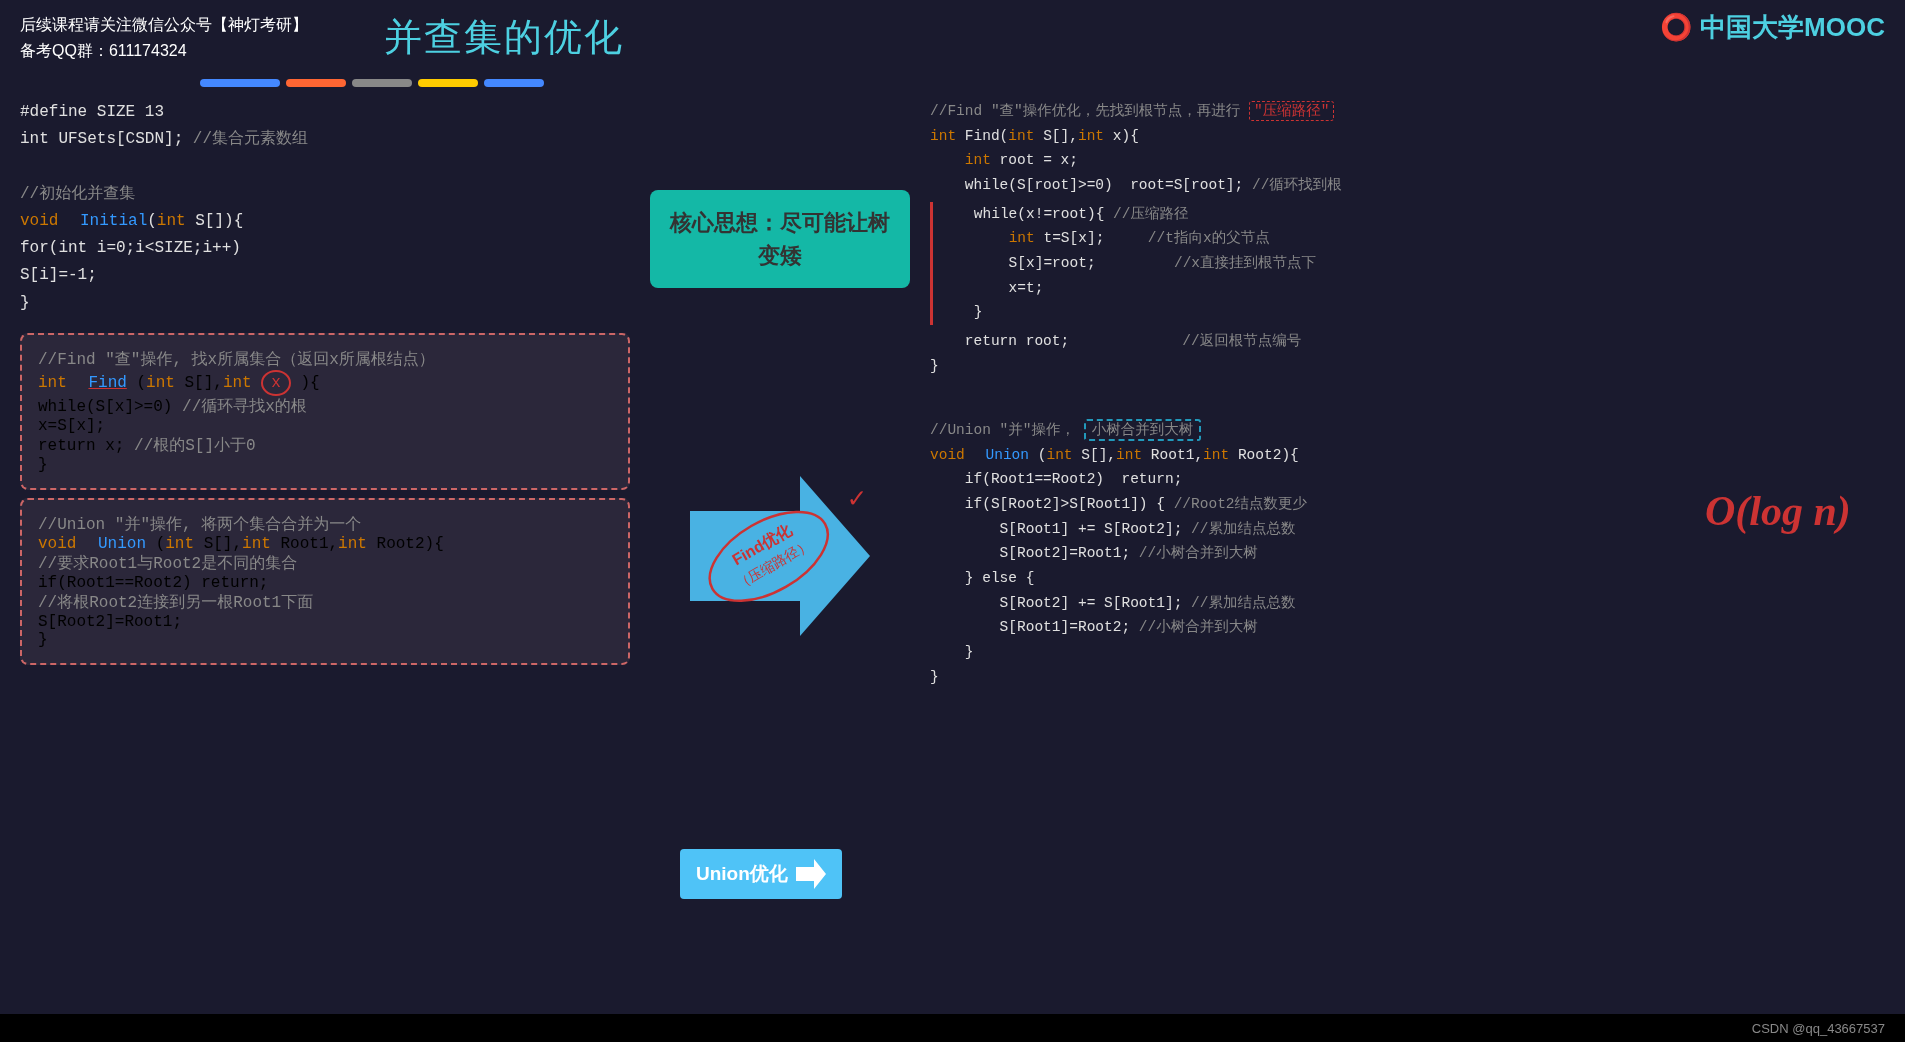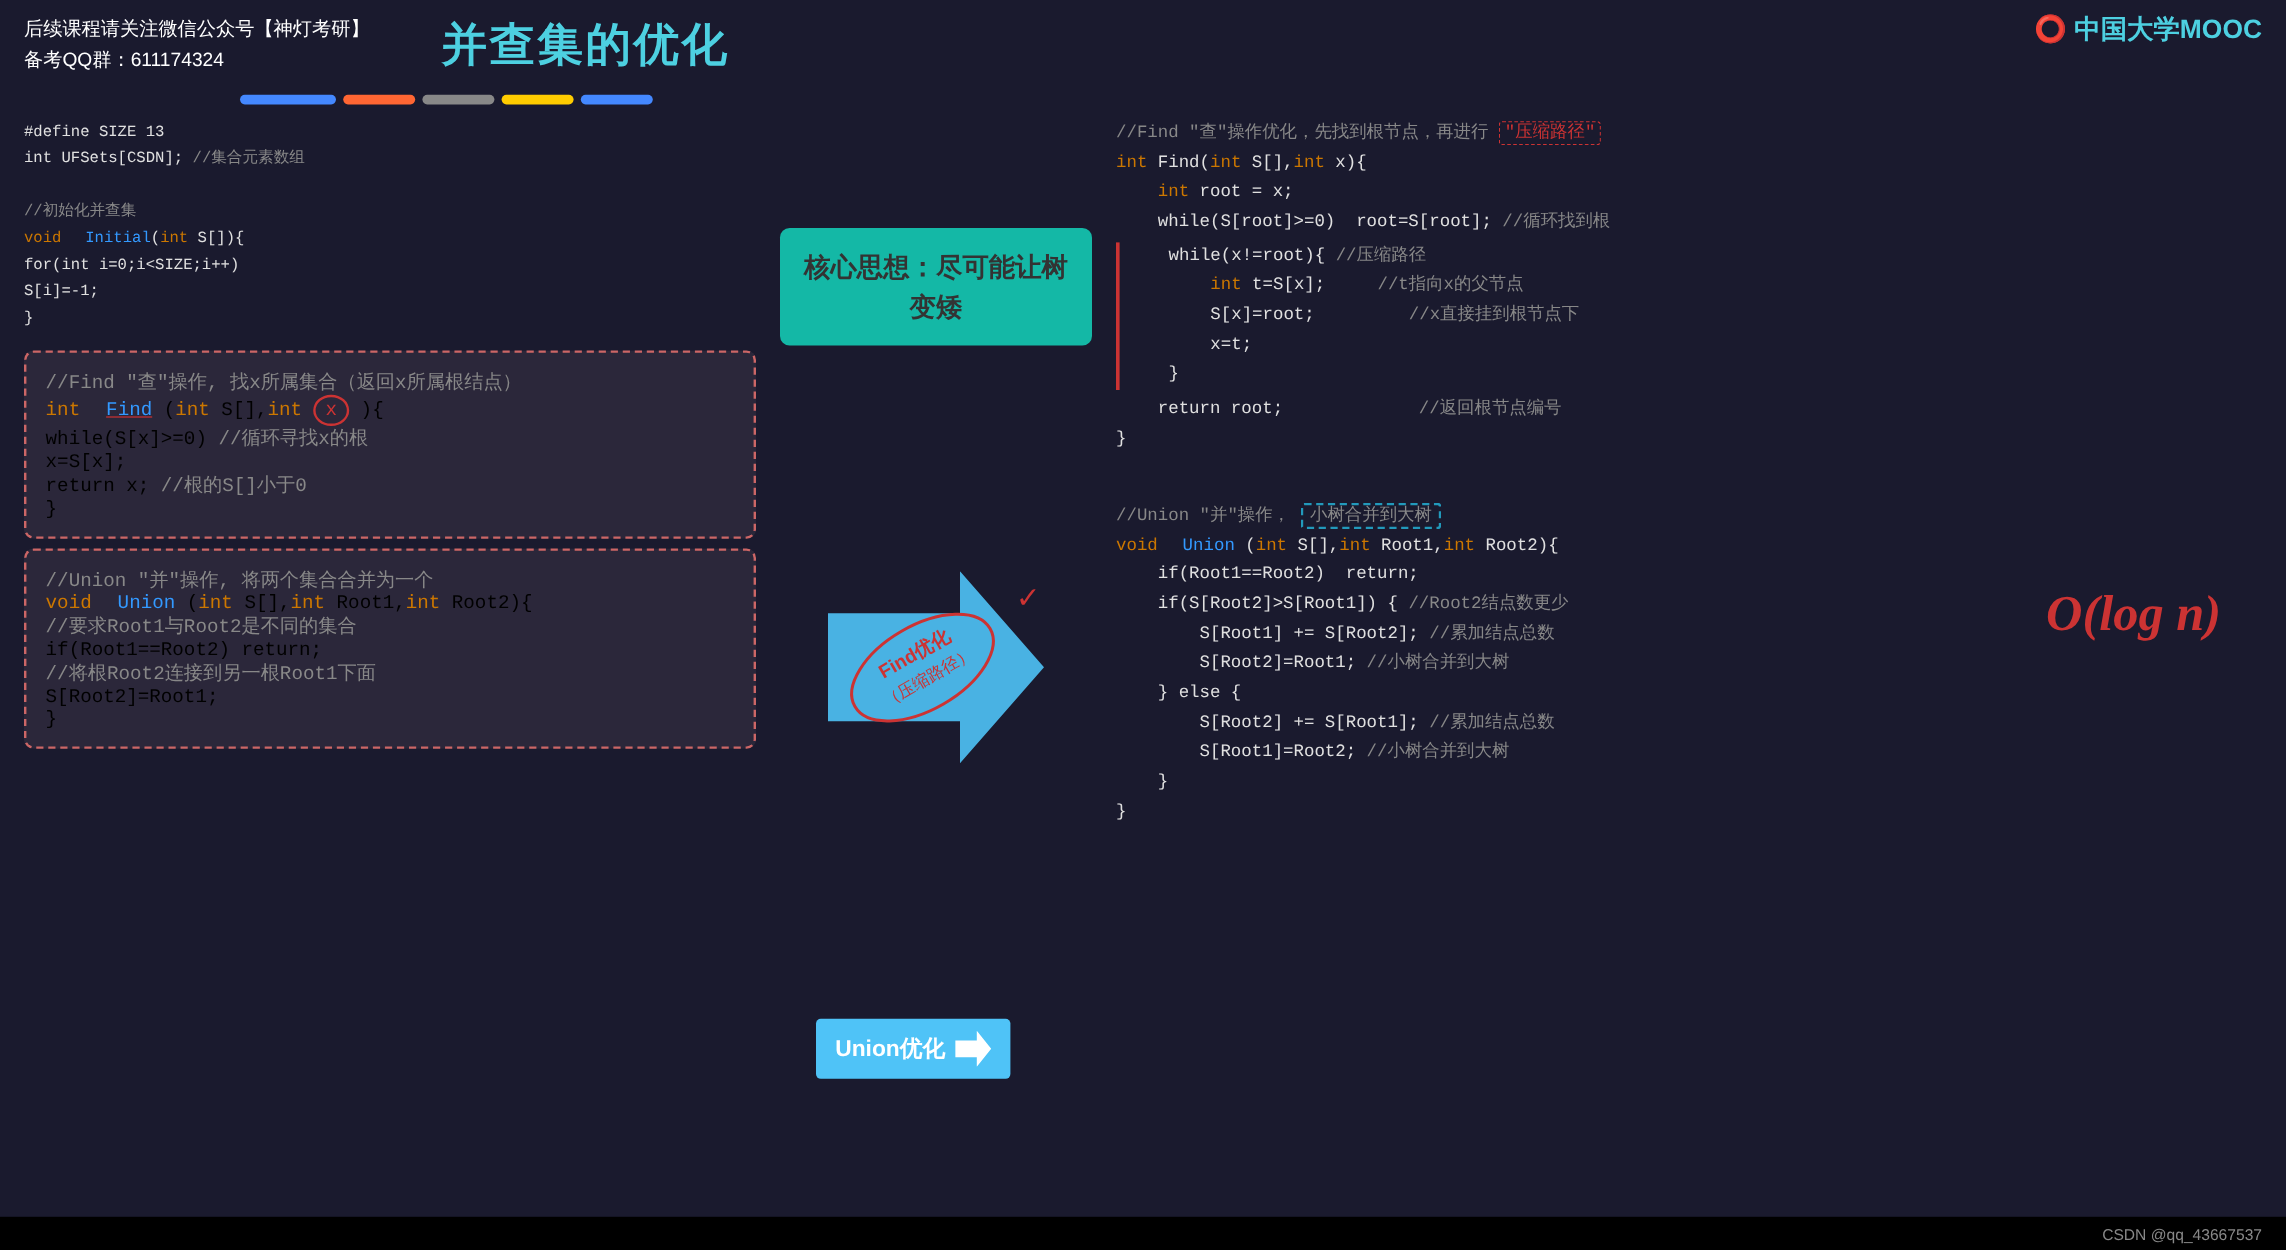--- a/index.html
+++ b/index.html
@@ -22,30 +22,30 @@
     }
     .header-left {
       color: #ffffff;
       font-family: sans-serif;
       font-size: 16px;
       line-height: 1.6;
     }
     .header-title {
       color: #4dd0e1;
       font-size: 38px;
-      font-weight: bold;
+      font-weight: normal;
       letter-spacing: 2px;
-      margin-left: 20px;
+      margin-left: 36px;
     }
     .mooc-logo {
       position: absolute;
       top: 10px;
       right: 20px;
       color: #4dd0e1;
-      font-size: 22px;
+      font-size: 26px;
       font-family: sans-serif;
       font-weight: bold;
     }
 
     
     .color-bars {
       display: flex;
       gap: 6px;
       margin: 4px 0 4px 200px;
     }
@@ -64,21 +64,21 @@
     
     .left-panel {
       width: 630px;
       padding: 0 10px;
       flex-shrink: 0;
     }
 
     .code-block {
       background: transparent;
       color: #e0e0e0;
-      font-size: 13px;
+      font-size: 16px;
       line-height: 1.7;
       padding: 8px 0;
     }
 
     .code-comment { color: #888888; }
     .code-keyword { color: #cc7700; }
     .code-function { color: #3399ff; margin-left: 12px; }
 
     .box-pink {
       border: 2px dashed #cc6666;

